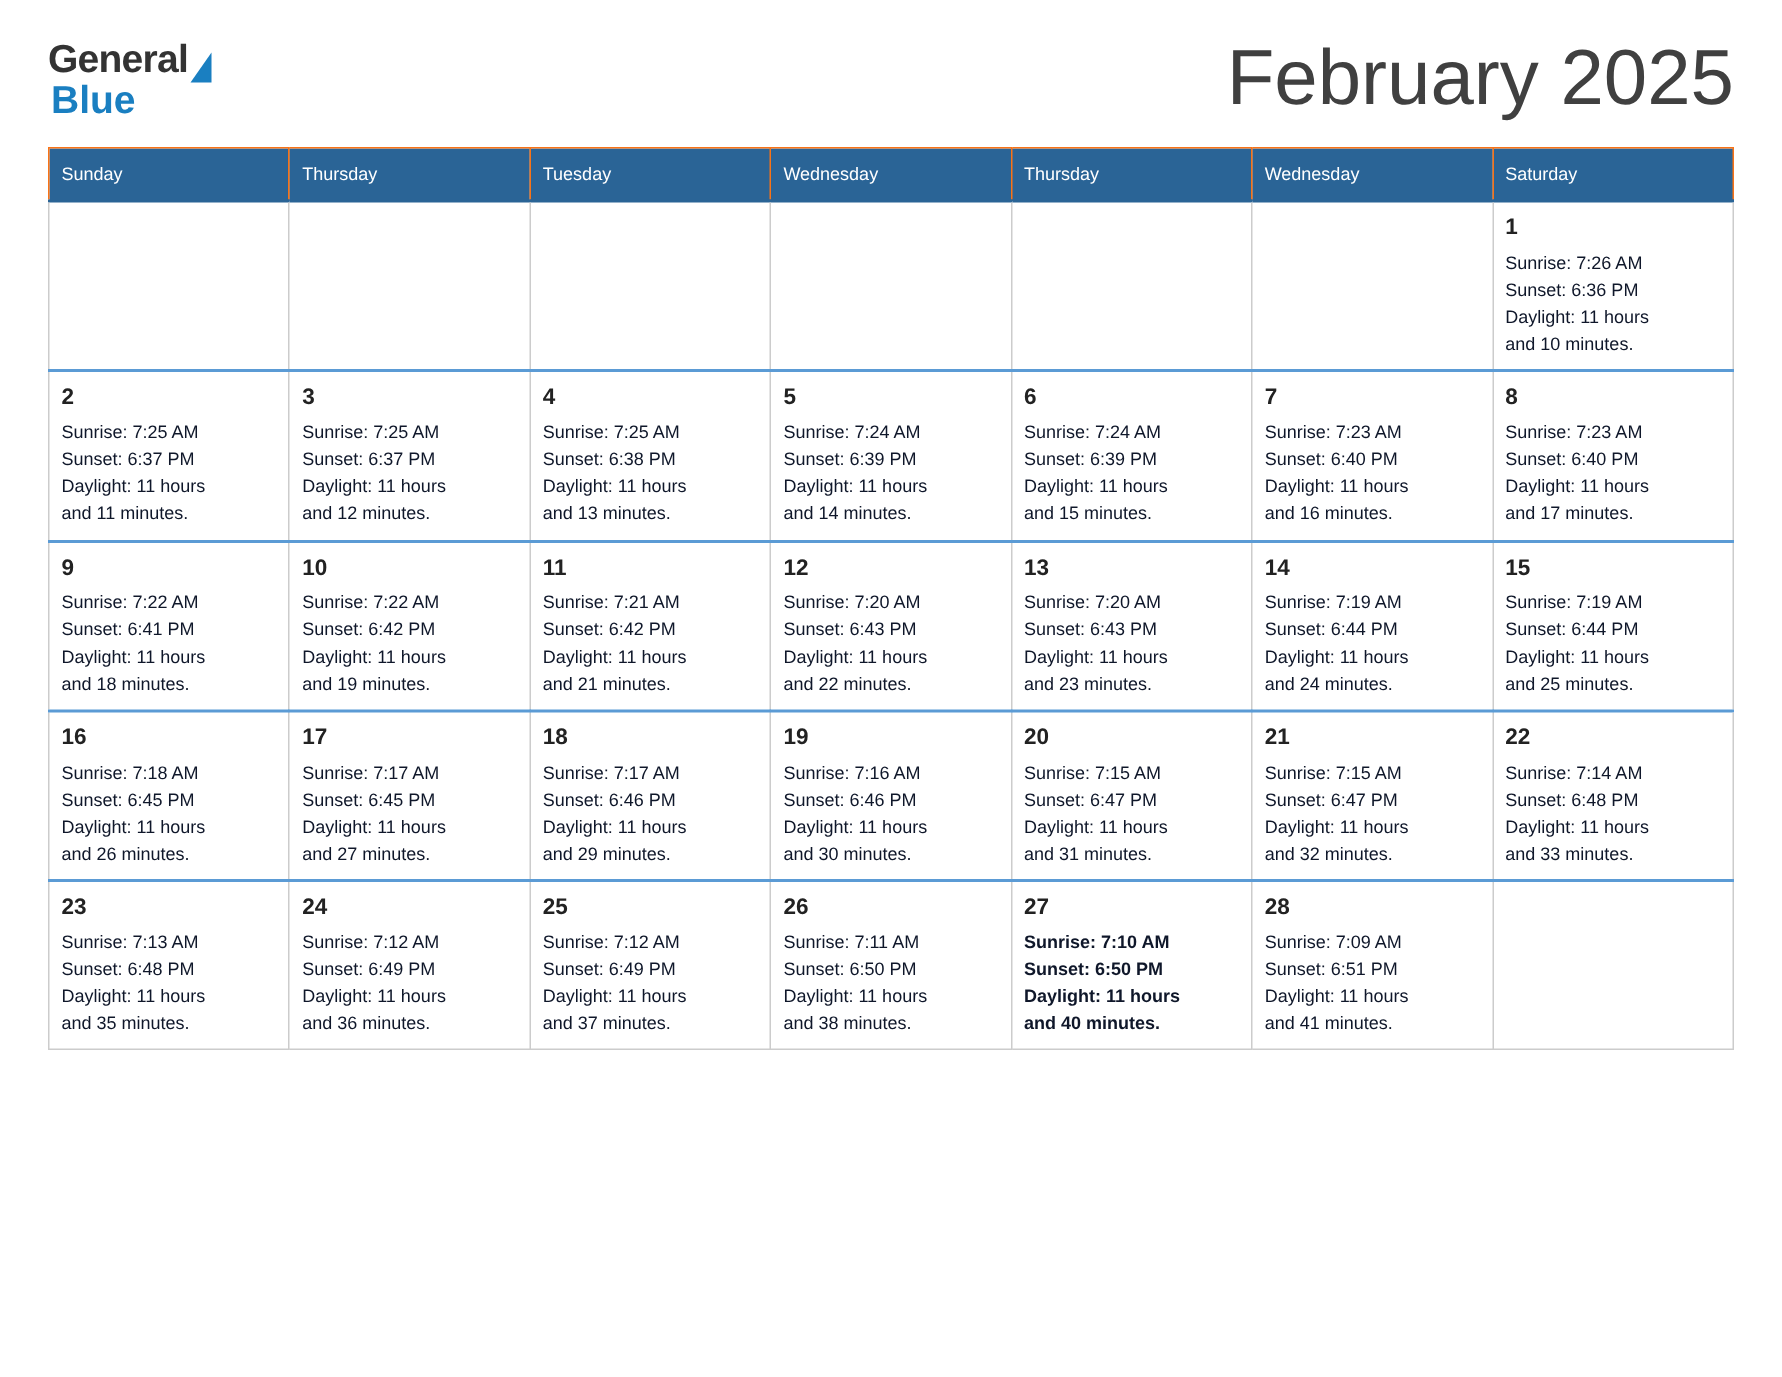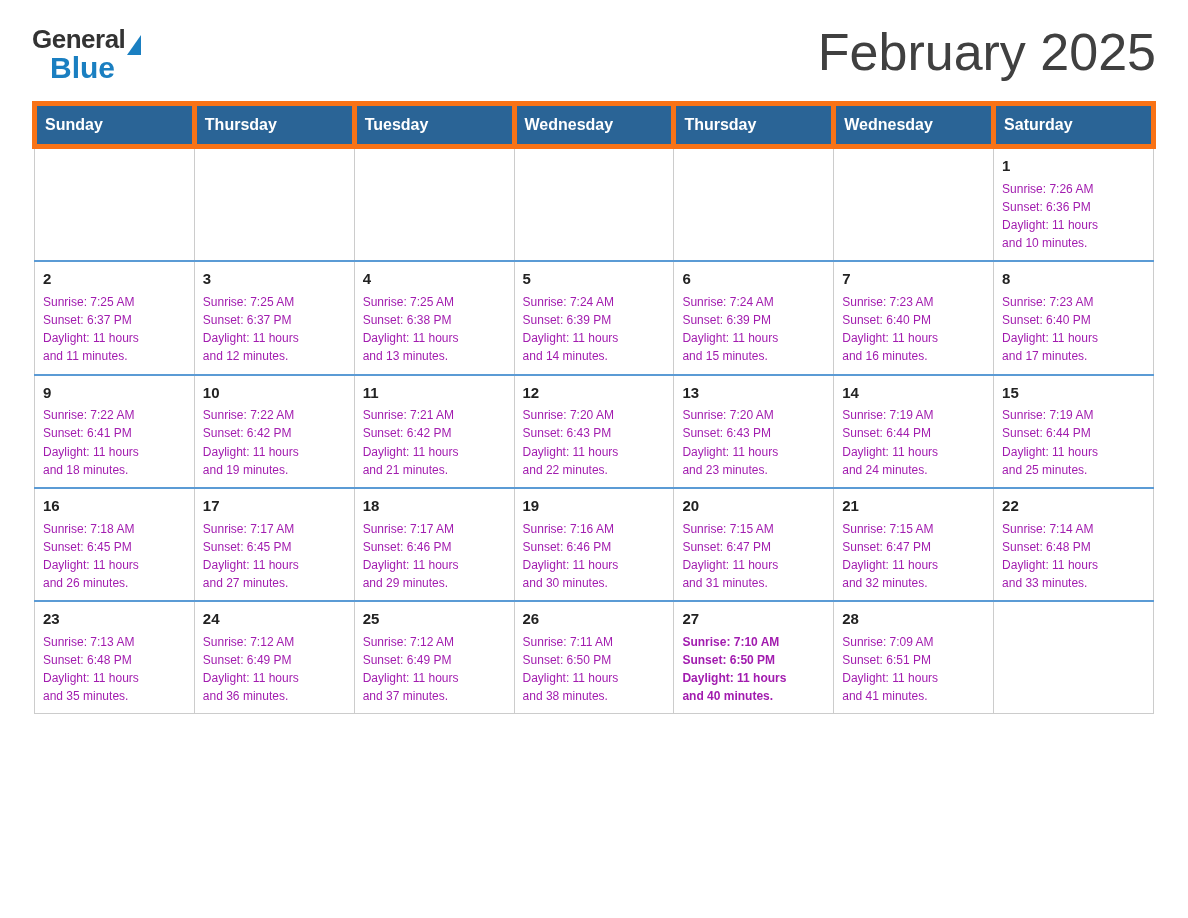--- a/index.html
+++ b/index.html
@@ -37,24 +37,24 @@
     .logo-wrapper {
       display: flex;
       flex-direction: column;
       align-items: flex-start;
     }
     .logo-top {
       display: flex;
       align-items: flex-end;
     }
     .logo-bottom {
-      font-size: 30px;
+      font-size: 26px;
       font-weight: bold;
       color: #1a7fc1;
-      margin-left: 18px;
+      margin-left: 2px;
       margin-top: -4px;
     }
     .title-block {
       text-align: right;
     }
     .page-title {
       font-size: 52px;
       font-weight: normal;
       color: #404040;
       line-height: 1.1;
@@ -66,25 +66,25 @@
     }
     .calendar {
       width: 100%;
       border-collapse: collapse;
       margin-top: 16px;
       border: 1px solid #bbb;
     }
     .calendar th {
       background: #2a6496;
       color: #fff;
-      font-size: 16px;
-      font-weight: 700;
+      font-size: 12px;
+      font-weight: 400;
       padding: 10px 8px;
       text-align: left;
-      border: 5px solid #f97316;
+      border: 1px solid #f97316;
     }
     .calendar td {
       vertical-align: top;
       padding: 6px 8px 8px 8px;
       border: 1px solid #ccc;
       width: calc(100% / 7);
       min-height: 110px;
       background: #fff;
       font-size: 12.5px;
       color: #333;
@@ -98,21 +98,21 @@
     }
     .day-number {
       font-size: 15px;
       font-weight: bold;
       color: #222;
       display: block;
       margin-bottom: 3px;
     }
     .day-detail {
       font-size: 12px;
-      color: #a21caf;
+      color: #0f172a;
       line-height: 1.5;
     }
     .empty-cell {
       background: #f5f5f5;
     }
   </style>
 </head>
 <body>
 
 <div class="header-row">

